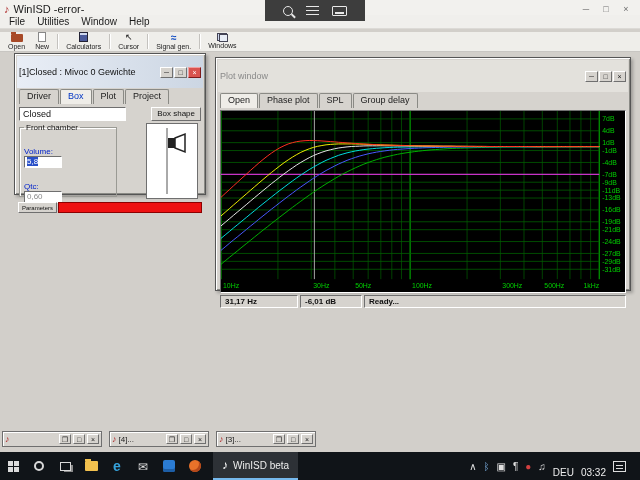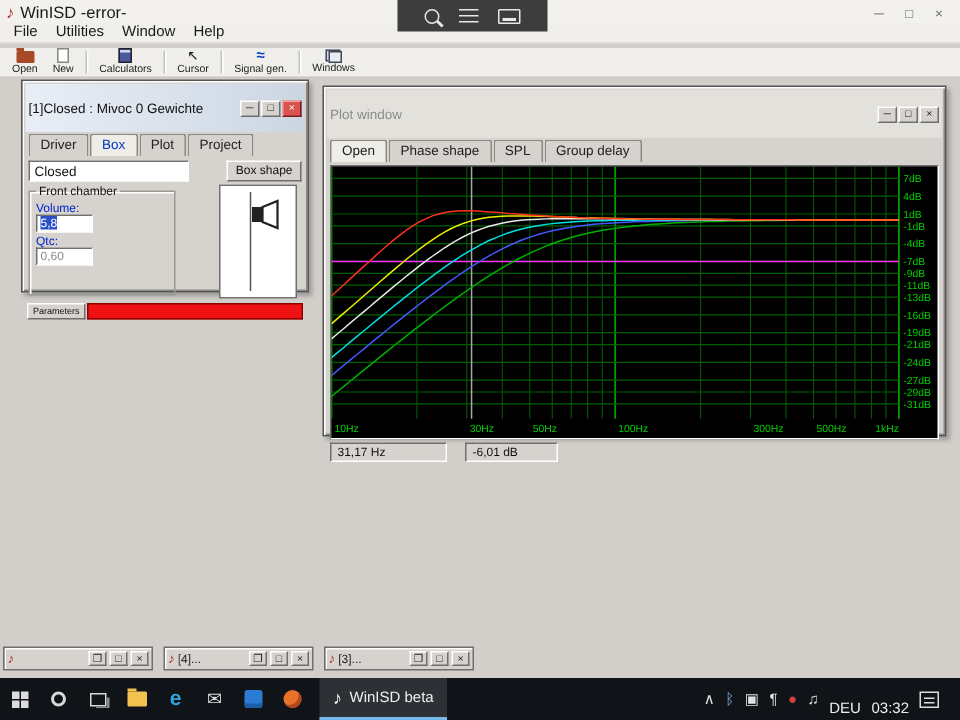--- a/index.html
+++ b/index.html
@@ -61,36 +61,36 @@
 
   
   .dw-row1 { display:flex; gap:25px; margin:3px 2px 2px;justify-content:flex-end; }
   .combo { flex:1; height:14px; background:#fff; border:1px solid; border-color:#6f6f6f #fff #fff #6f6f6f;
            font-size:9px; line-height:12px; padding:0 3px; color:#111; }
   .btn { height:14px; font-size:8px; padding:0 5px; background:#d6d3ce; border:1px solid;
          border-color:#fff #6f6f6f #6f6f6f #fff; color:#111; line-height:12px; }
   .dw-main { display:flex; margin:2px; }
   .group { width:98px; height:74px; border:1px solid #9a9a94; box-shadow:inset 1px 1px 0 #fff; padding:1px 4px; }
   .group legend { font-size:8px; padding:0 2px; color:#111; }
-  .lbl-blue { display:block; font-size:8px; color:#0022cc; margin-top:1px; }
+  .lbl-blue { display:block; font-size:8px; color:#0022cc; margin-top:14px; }
   .field { width:38px; height:12px; background:#fff; border:1px solid; border-color:#6f6f6f #fff #fff #6f6f6f;
            font-size:8px; line-height:10px; padding:0 2px; }
   .field .sel { background:#2a50c8; color:#fff; }
   .field.gray { color:#8a8a8a; }
   .preview { width:52px; height:76px; background:#fff; border:1px solid #6f6f6f; margin-left:auto; margin-right:3px; }
   .dw-bottom { display:flex; align-items:center; margin:3px 1px 0; }
   .param-tab { font-size:6px; padding:0 3px; height:11px; line-height:10px; background:#d6d3ce;
                border:1px solid; border-color:#fff #6f6f6f #6f6f6f #fff; color:#111; }
   .red-bar { flex:1; height:11px; background:#ee1212; border:1px solid #8c0000; margin-left:1px; }
 
   
   .plot-canvas { margin:2px; height:183px; background:#000; border:1px solid; border-color:#6f6f6f #fff #fff #6f6f6f; position:relative; }
   .plot-canvas svg { position:absolute; inset:0; width:100%; height:100%; }
   svg text { font-family:"Liberation Sans", sans-serif; }
-  .statusbar { display:flex; gap:12px; margin:1px 2px 0; }
+  .statusbar { display:flex; gap:2px; margin:1px 2px 0;font-weight:bold; }
   .scell { height:13px; background:#d6d3ce; border:1px solid; border-color:#6f6f6f #fff #fff #6f6f6f;
            font-size:8px; line-height:11px; padding:0 4px; color:#111; }
   .scell.c1 { width:78px; } .scell.c2 { width:62px; } .scell.c3 { flex:1; }
 
   
   #min-row { position:absolute; left:2px; bottom:5px; display:flex; gap:7px; }
   .minw { width:100px; height:16px; background:#d6d3ce; border:1px solid #6f6f6f;
           box-shadow:inset 1px 1px 0 #fff; display:flex; align-items:center; gap:2px; padding:0 2px; }
   .minw .mic { color:#b03030; font-size:9px; }
   .minw .mt { flex:1; font-size:8px; color:#222; overflow:hidden; white-space:nowrap; }
@@ -227,21 +227,21 @@
       <div class="ctitle inactive">
         <span>Plot window</span>
         <span class="cbtns">
           <span class="cbtn">─</span>
           <span class="cbtn">□</span>
           <span class="cbtn">×</span>
         </span>
       </div>
       <div class="ctabs" id="plot-tabs">
           <div class="tab active">Open</div>
-          <div class="tab">Phase shape</div>
+          <div class="tab">Phase plot</div>
           <div class="tab">SPL</div>
           <div class="tab">Group delay</div>
         </div>
       <div class="plot-canvas">
         <svg id="plot-svg" viewBox="0 0 408 183" preserveAspectRatio="none">
             <line x1="0" y1="0" x2="0" y2="170" stroke="#00a000" stroke-width="1.2"></line>
             <line x1="57.49672917182042" y1="0" x2="57.49672917182042" y2="170" stroke="#005f00" stroke-width="0.7"></line>
             <line x1="91.13015965145551" y1="0" x2="91.13015965145551" y2="170" stroke="#005f00" stroke-width="0.7"></line>
             <line x1="114.99345834364084" y1="0" x2="114.99345834364084" y2="170" stroke="#005f00" stroke-width="0.7"></line>
             <line x1="133.50327082817958" y1="0" x2="133.50327082817958" y2="170" stroke="#005f00" stroke-width="0.7"></line>
@@ -304,20 +304,21 @@
             <polyline points="0.0,140.9 4.2,137.4 8.5,133.8 12.7,130.3 17.0,126.9 21.2,123.4 25.5,119.9 29.7,116.4 34.0,113.0 38.2,109.5 42.4,106.1 46.7,102.7 50.9,99.3 55.2,96.0 59.4,92.7 63.7,89.4 67.9,86.2 72.2,83.0 76.4,79.8 80.6,76.8 84.9,73.8 89.1,70.9 93.4,68.0 97.6,65.3 101.9,62.7 106.1,60.2 110.4,57.9 114.6,55.7 118.8,53.6 123.1,51.7 127.3,49.9 131.6,48.3 135.8,46.9 140.1,45.5 144.3,44.4 148.6,43.3 152.8,42.4 157.0,41.6 161.3,40.9 165.5,40.3 169.8,39.7 174.0,39.2 178.3,38.8 182.5,38.5 186.8,38.2 191.0,37.9 195.2,37.7 199.5,37.5 203.7,37.3 208.0,37.1 212.2,37.0 216.5,36.9 220.7,36.8 225.0,36.7 229.2,36.6 233.4,36.5 237.7,36.5 241.9,36.4 246.2,36.4 250.4,36.3 254.7,36.3 258.9,36.3 263.2,36.2 267.4,36.2 271.6,36.2 275.9,36.2 280.1,36.2 284.4,36.1 288.6,36.1 292.9,36.1 297.1,36.1 301.4,36.1 305.6,36.1 309.8,36.1 314.1,36.1 318.3,36.1 322.6,36.1 326.8,36.0 331.1,36.0 335.3,36.0 339.6,36.0 343.8,36.0 348.0,36.0 352.3,36.0 356.5,36.0 360.8,36.0 365.0,36.0 369.3,36.0 373.5,36.0 377.8,36.0 382.0,36.0" fill="none" stroke="#4858ff" stroke-width="1"></polyline>
             <polyline points="0.0,128.8 4.2,125.3 8.5,121.8 12.7,118.2 17.0,114.7 21.2,111.2 25.5,107.7 29.7,104.2 34.0,100.7 38.2,97.2 42.4,93.8 46.7,90.4 50.9,87.0 55.2,83.6 59.4,80.3 63.7,77.1 67.9,73.9 72.2,70.7 76.4,67.7 80.6,64.8 84.9,61.9 89.1,59.2 93.4,56.7 97.6,54.3 101.9,52.0 106.1,49.9 110.4,48.1 114.6,46.4 118.8,44.8 123.1,43.5 127.3,42.3 131.6,41.3 135.8,40.4 140.1,39.7 144.3,39.0 148.6,38.5 152.8,38.1 157.0,37.7 161.3,37.4 165.5,37.1 169.8,36.9 174.0,36.7 178.3,36.6 182.5,36.5 186.8,36.4 191.0,36.3 195.2,36.3 199.5,36.2 203.7,36.2 208.0,36.1 212.2,36.1 216.5,36.1 220.7,36.1 225.0,36.1 229.2,36.0 233.4,36.0 237.7,36.0 241.9,36.0 246.2,36.0 250.4,36.0 254.7,36.0 258.9,36.0 263.2,36.0 267.4,36.0 271.6,36.0 275.9,36.0 280.1,36.0 284.4,36.0 288.6,36.0 292.9,36.0 297.1,36.0 301.4,36.0 305.6,36.0 309.8,36.0 314.1,36.0 318.3,36.0 322.6,36.0 326.8,36.0 331.1,36.0 335.3,36.0 339.6,36.0 343.8,36.0 348.0,36.0 352.3,36.0 356.5,36.0 360.8,36.0 365.0,36.0 369.3,36.0 373.5,36.0 377.8,36.0 382.0,36.0" fill="none" stroke="#00e0e0" stroke-width="1"></polyline>
             <polyline points="0.0,116.2 4.2,112.6 8.5,109.0 12.7,105.4 17.0,101.8 21.2,98.3 25.5,94.7 29.7,91.1 34.0,87.5 38.2,84.0 42.4,80.5 46.7,77.0 50.9,73.5 55.2,70.2 59.4,66.8 63.7,63.6 67.9,60.5 72.2,57.5 76.4,54.6 80.6,52.0 84.9,49.5 89.1,47.2 93.4,45.1 97.6,43.3 101.9,41.7 106.1,40.3 110.4,39.2 114.6,38.2 118.8,37.4 123.1,36.8 127.3,36.3 131.6,35.9 135.8,35.7 140.1,35.5 144.3,35.3 148.6,35.2 152.8,35.2 157.0,35.2 161.3,35.1 165.5,35.2 169.8,35.2 174.0,35.2 178.3,35.3 182.5,35.3 186.8,35.3 191.0,35.4 195.2,35.4 199.5,35.5 203.7,35.5 208.0,35.6 212.2,35.6 216.5,35.6 220.7,35.7 225.0,35.7 229.2,35.7 233.4,35.7 237.7,35.8 241.9,35.8 246.2,35.8 250.4,35.8 254.7,35.8 258.9,35.9 263.2,35.9 267.4,35.9 271.6,35.9 275.9,35.9 280.1,35.9 284.4,35.9 288.6,35.9 292.9,35.9 297.1,35.9 301.4,35.9 305.6,36.0 309.8,36.0 314.1,36.0 318.3,36.0 322.6,36.0 326.8,36.0 331.1,36.0 335.3,36.0 339.6,36.0 343.8,36.0 348.0,36.0 352.3,36.0 356.5,36.0 360.8,36.0 365.0,36.0 369.3,36.0 373.5,36.0 377.8,36.0 382.0,36.0" fill="none" stroke="#e8e8e8" stroke-width="1"></polyline>
             <polyline points="0.0,106.1 4.2,102.4 8.5,98.7 12.7,95.0 17.0,91.3 21.2,87.6 25.5,83.9 29.7,80.2 34.0,76.5 38.2,72.9 42.4,69.3 46.7,65.7 50.9,62.2 55.2,58.8 59.4,55.5 63.7,52.3 67.9,49.4 72.2,46.6 76.4,44.1 80.6,41.8 84.9,39.9 89.1,38.2 93.4,36.8 97.6,35.7 101.9,34.9 106.1,34.2 110.4,33.8 114.6,33.5 118.8,33.3 123.1,33.3 127.3,33.3 131.6,33.3 135.8,33.4 140.1,33.5 144.3,33.6 148.6,33.8 152.8,33.9 157.0,34.1 161.3,34.2 165.5,34.4 169.8,34.5 174.0,34.6 178.3,34.7 182.5,34.8 186.8,34.9 191.0,35.0 195.2,35.1 199.5,35.2 203.7,35.3 208.0,35.3 212.2,35.4 216.5,35.5 220.7,35.5 225.0,35.6 229.2,35.6 233.4,35.6 237.7,35.7 241.9,35.7 246.2,35.7 250.4,35.8 254.7,35.8 258.9,35.8 263.2,35.8 267.4,35.8 271.6,35.9 275.9,35.9 280.1,35.9 284.4,35.9 288.6,35.9 292.9,35.9 297.1,35.9 301.4,35.9 305.6,35.9 309.8,35.9 314.1,35.9 318.3,36.0 322.6,36.0 326.8,36.0 331.1,36.0 335.3,36.0 339.6,36.0 343.8,36.0 348.0,36.0 352.3,36.0 356.5,36.0 360.8,36.0 365.0,36.0 369.3,36.0 373.5,36.0 377.8,36.0 382.0,36.0" fill="none" stroke="#f0f000" stroke-width="1"></polyline>
             <polyline points="0.0,87.3 4.2,83.4 8.5,79.5 12.7,75.6 17.0,71.7 21.2,67.8 25.5,64.0 29.7,60.1 34.0,56.3 38.2,52.6 42.4,49.1 46.7,45.7 50.9,42.6 55.2,39.7 59.4,37.2 63.7,35.1 67.9,33.3 72.2,32.0 76.4,31.0 80.6,30.4 84.9,30.0 89.1,29.8 93.4,29.9 97.6,30.0 101.9,30.3 106.1,30.6 110.4,30.9 114.6,31.2 118.8,31.6 123.1,31.9 127.3,32.2 131.6,32.5 135.8,32.8 140.1,33.1 144.3,33.4 148.6,33.6 152.8,33.8 157.0,34.0 161.3,34.2 165.5,34.4 169.8,34.5 174.0,34.7 178.3,34.8 182.5,34.9 186.8,35.0 191.0,35.1 195.2,35.2 199.5,35.3 203.7,35.3 208.0,35.4 212.2,35.5 216.5,35.5 220.7,35.6 225.0,35.6 229.2,35.6 233.4,35.7 237.7,35.7 241.9,35.7 246.2,35.8 250.4,35.8 254.7,35.8 258.9,35.8 263.2,35.8 267.4,35.9 271.6,35.9 275.9,35.9 280.1,35.9 284.4,35.9 288.6,35.9 292.9,35.9 297.1,35.9 301.4,35.9 305.6,35.9 309.8,35.9 314.1,36.0 318.3,36.0 322.6,36.0 326.8,36.0 331.1,36.0 335.3,36.0 339.6,36.0 343.8,36.0 348.0,36.0 352.3,36.0 356.5,36.0 360.8,36.0 365.0,36.0 369.3,36.0 373.5,36.0 377.8,36.0 382.0,36.0" fill="none" stroke="#ff3020" stroke-width="1"></polyline>
           </svg>
       </div>
       <div class="statusbar">
         <div class="scell c1">31,17 Hz</div>
         <div class="scell c2">-6,01 dB</div>
+        <div class="scell c3">Ready...</div>
       </div>
     </div>
 
     <div id="min-row">
         <div class="minw">
           <span class="mic">♪</span>
           <span class="mt"></span>
           <span class="cbtn">❐</span>
           <span class="cbtn">□</span>
           <span class="cbtn">×</span>

